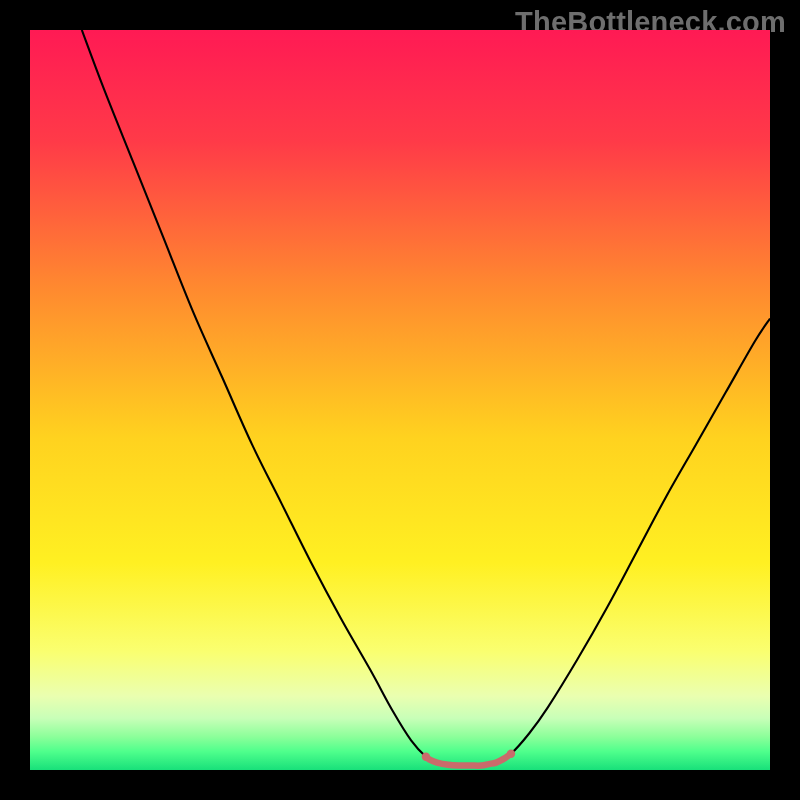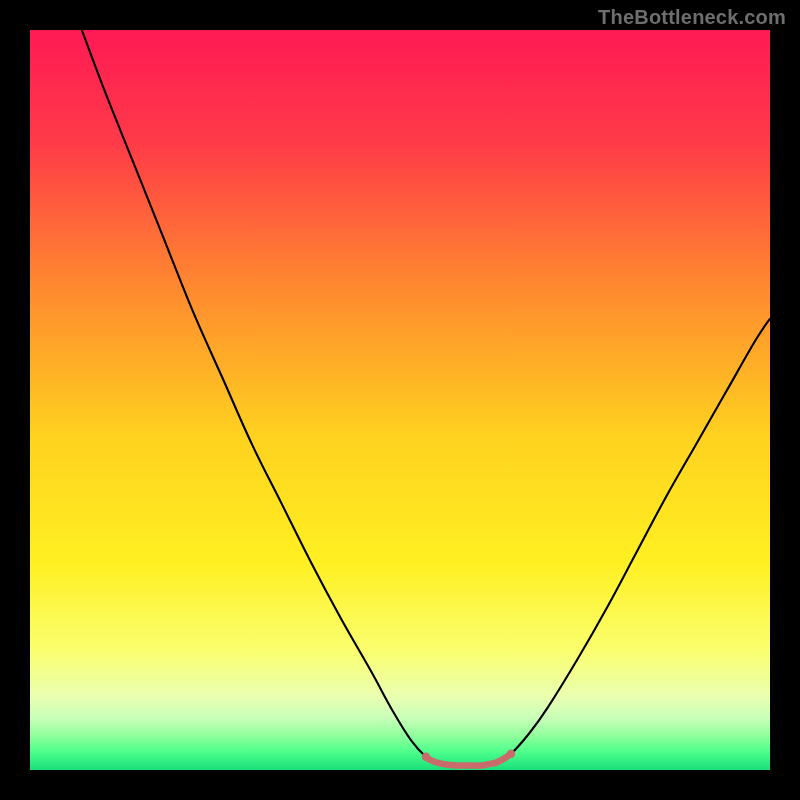--- a/index.html
+++ b/index.html
@@ -35,21 +35,21 @@
     position: absolute;
     left: 0;
     top: 0;
     width: 100%;
     height: 100%;
   }
   .watermark {
     position: absolute;
     top: 6px;
     right: 14px;
-    font-size: 20px;
+    font-size: 29px;
     font-weight: 600;
     color: #6e6e6e;
     letter-spacing: 0.2px;
     user-select: none;
   }
 </style>
 </head>
 <body>
 
 <div class="stage">

